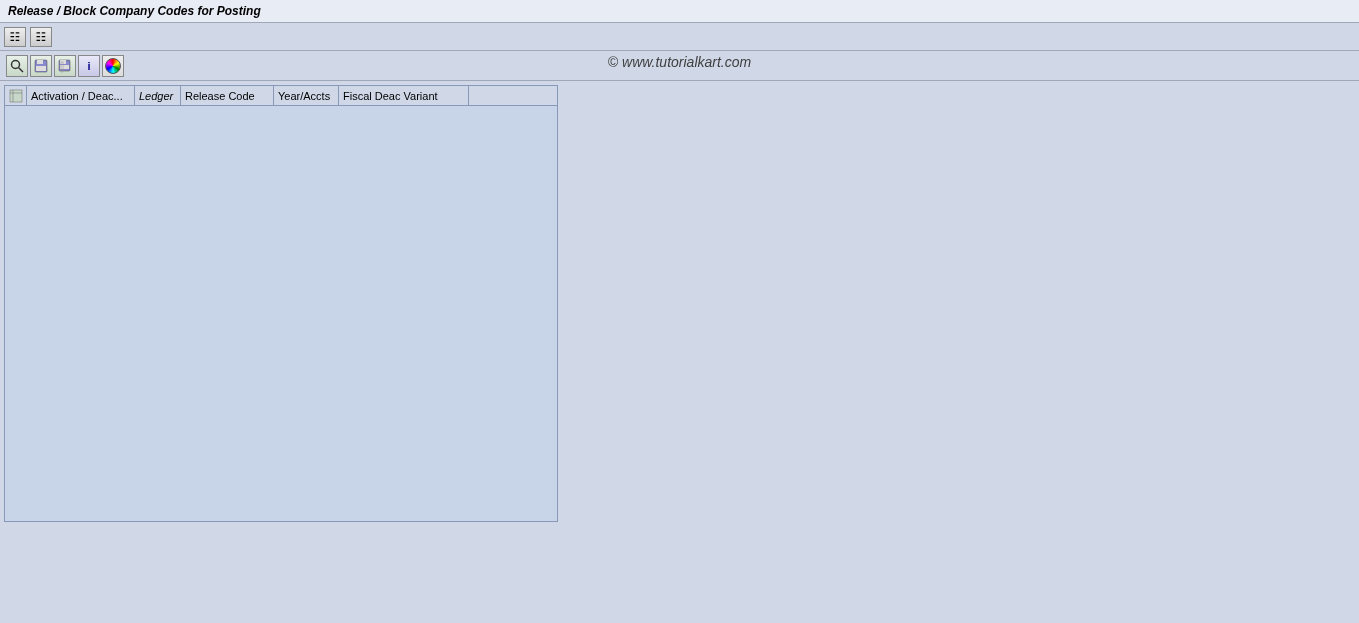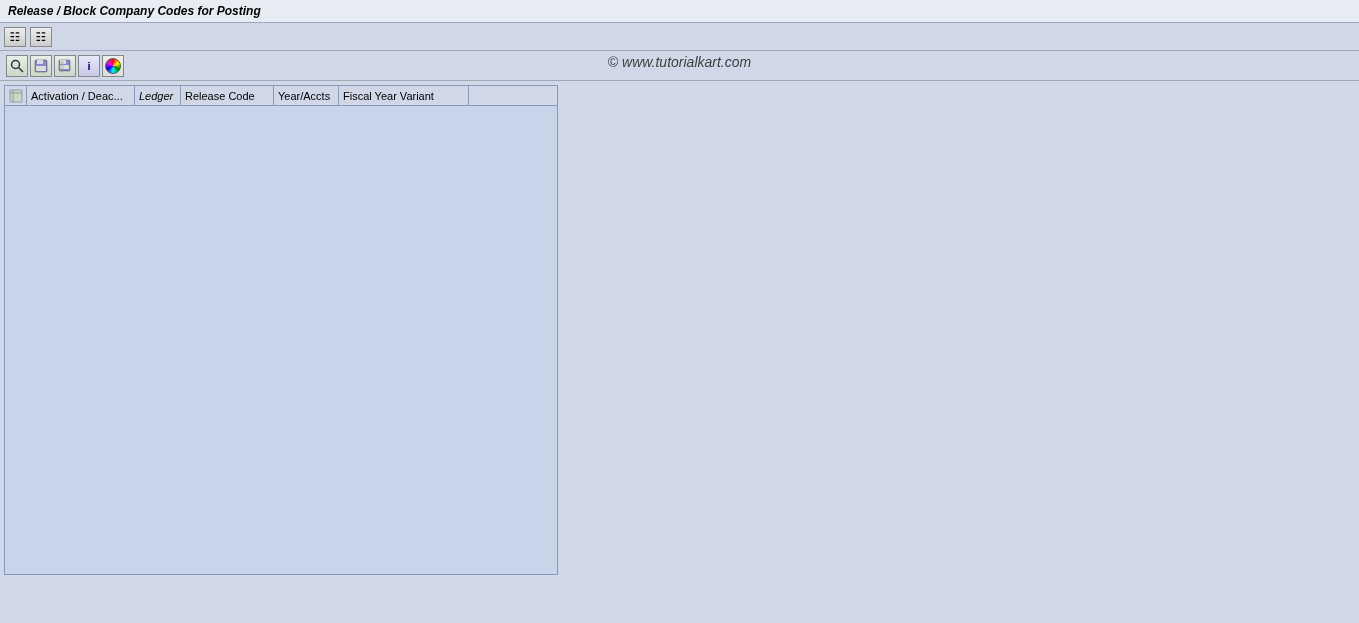--- a/index.html
+++ b/index.html
@@ -63,21 +63,21 @@
       gap: 2px;
       height: 30px;
     }
 
     
     .table-area {
       background: #c8d4e8;
       border: 1px solid #8898b8;
       margin: 4px 0 0 2px;
       width: 554px;
-      height: 490px;
+      height: 437px;
       overflow: hidden;
     }
 
     
     .col-headers {
       display: flex;
       background: #d0d8e8;
       border-bottom: 1px solid #8898b8;
       height: 20px;
       align-items: center;
@@ -245,19 +245,19 @@
 
       <div class="col-header-cell company-code">
         <span>Release Code</span>
       </div>
 
       <div class="col-header-cell chrt-accts">
         <span>Year/Accts</span>
       </div>
 
       <div class="col-header-cell fiscal-year">
-        <span>Fiscal Year Variant</span>
+        <span>Fiscal Deac Variant</span>
       </div>
     </div>
 
     <div class="table-body"></div>
   </div>
 </div>
 
 </body></html>

